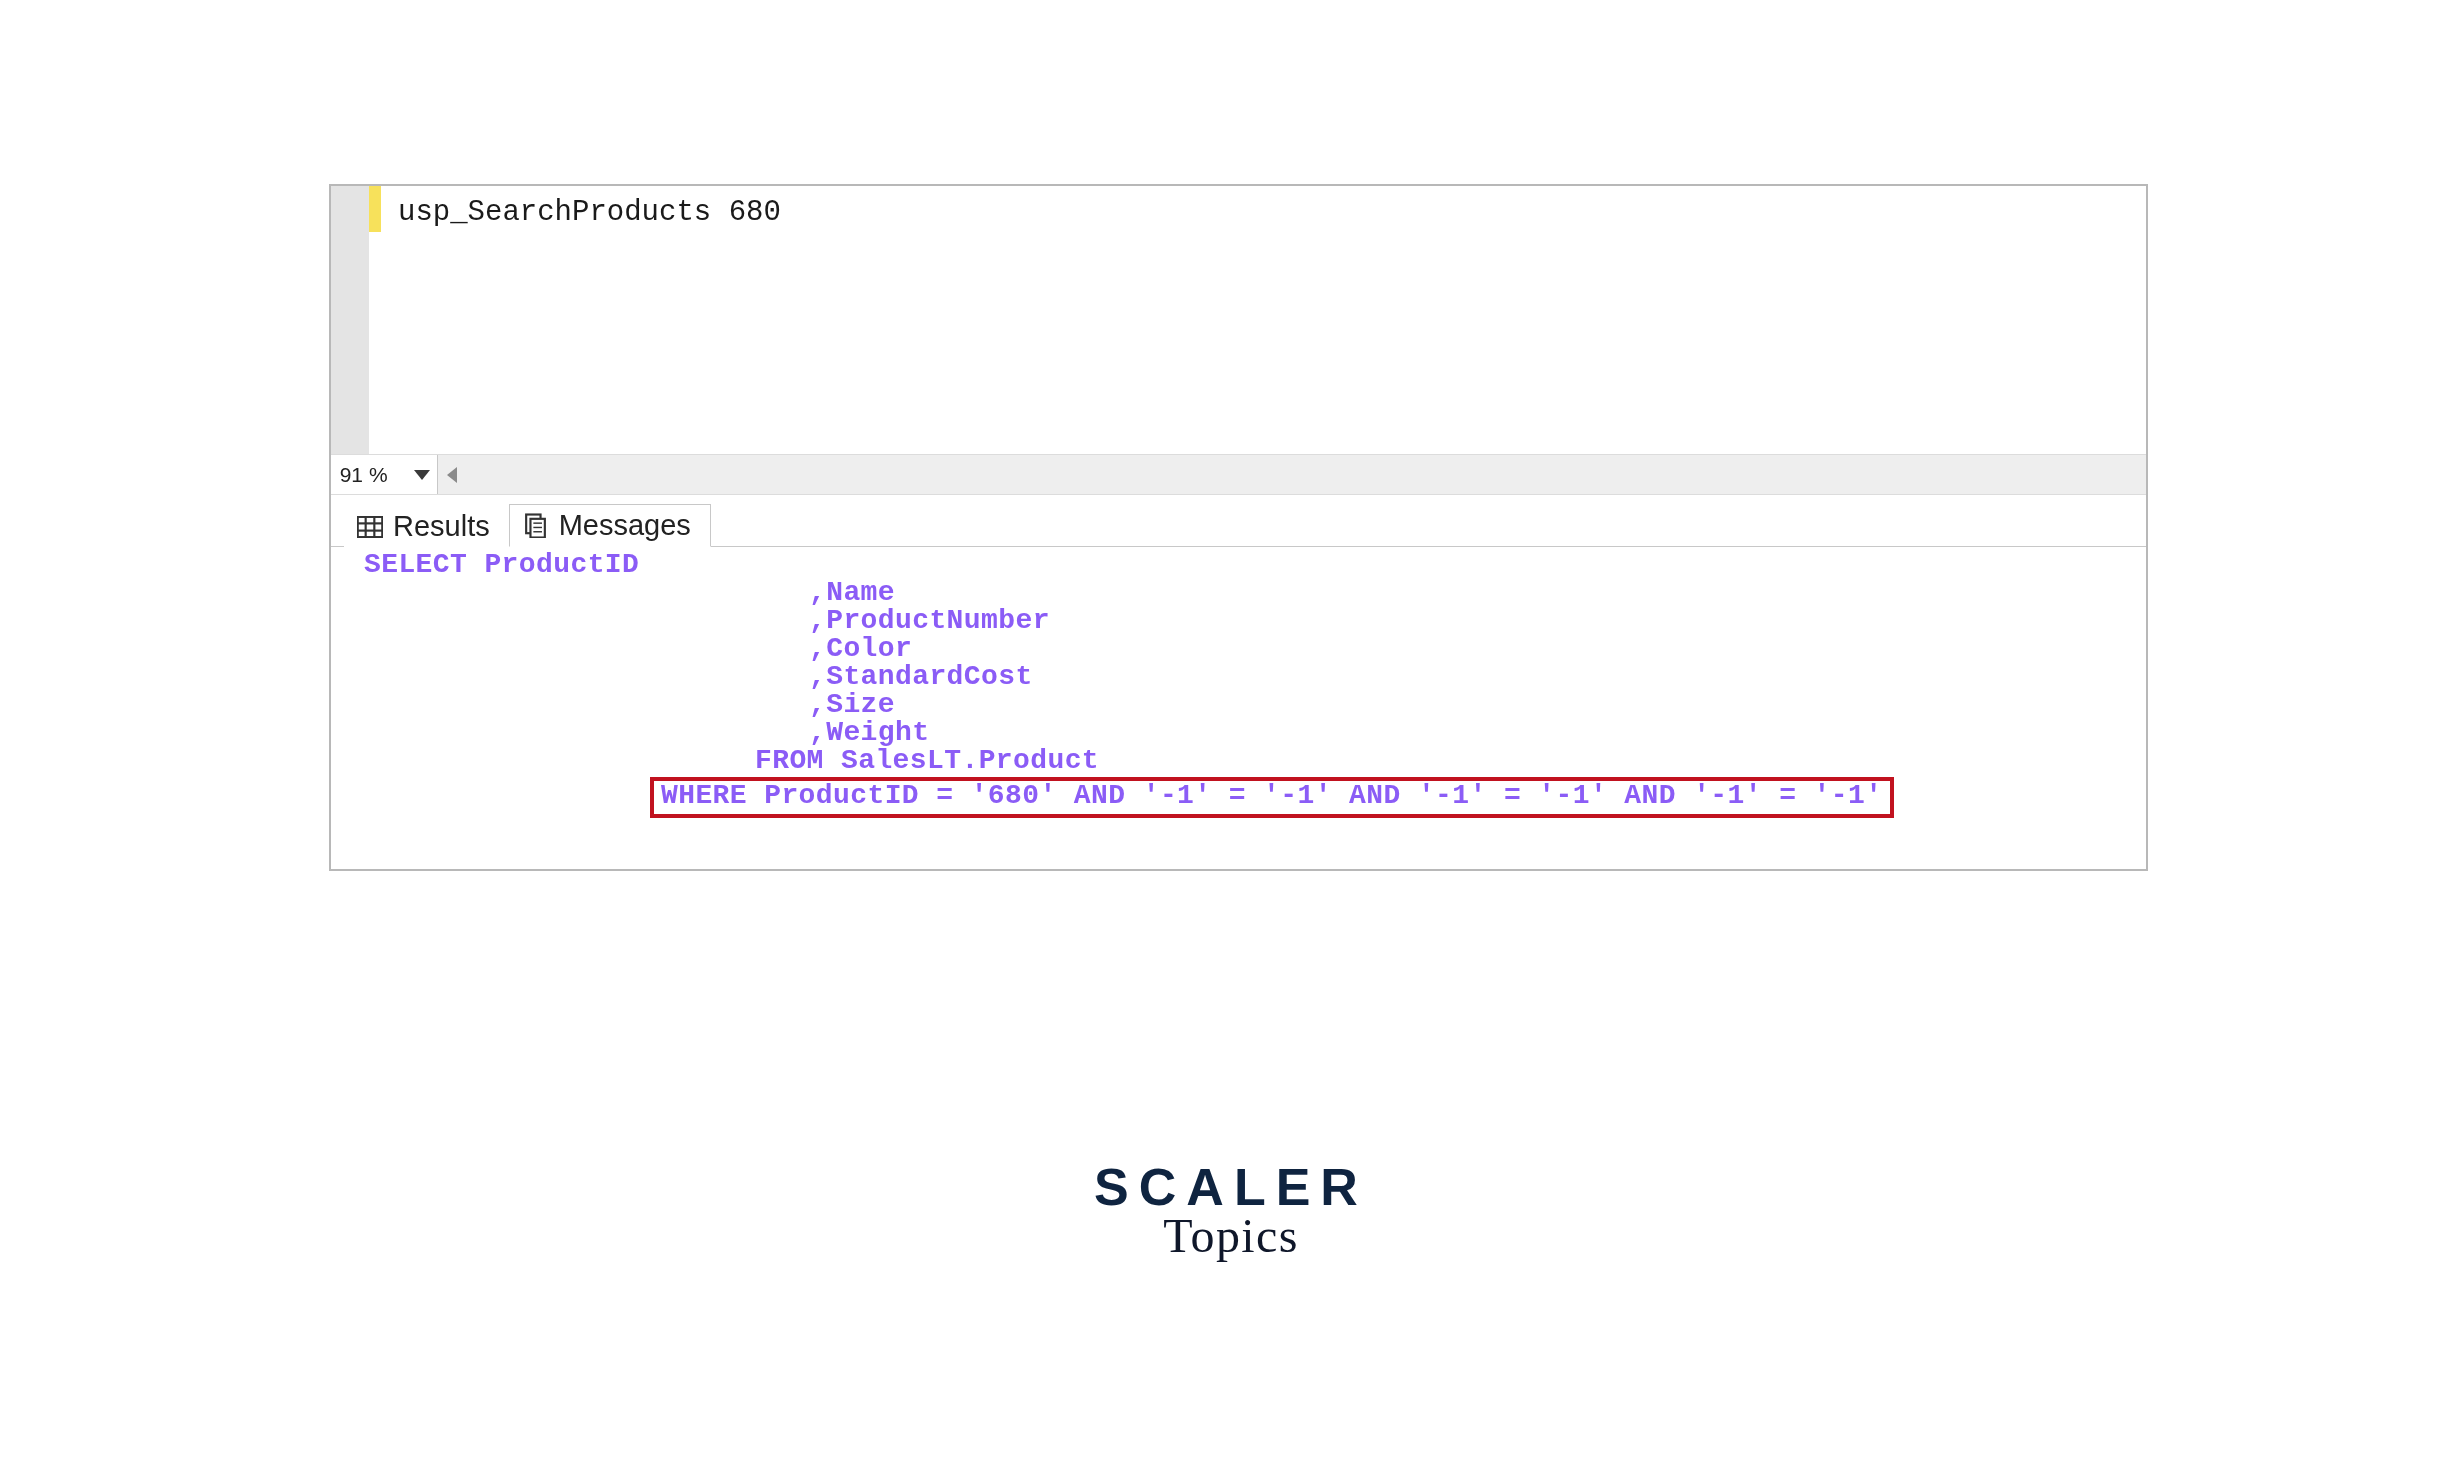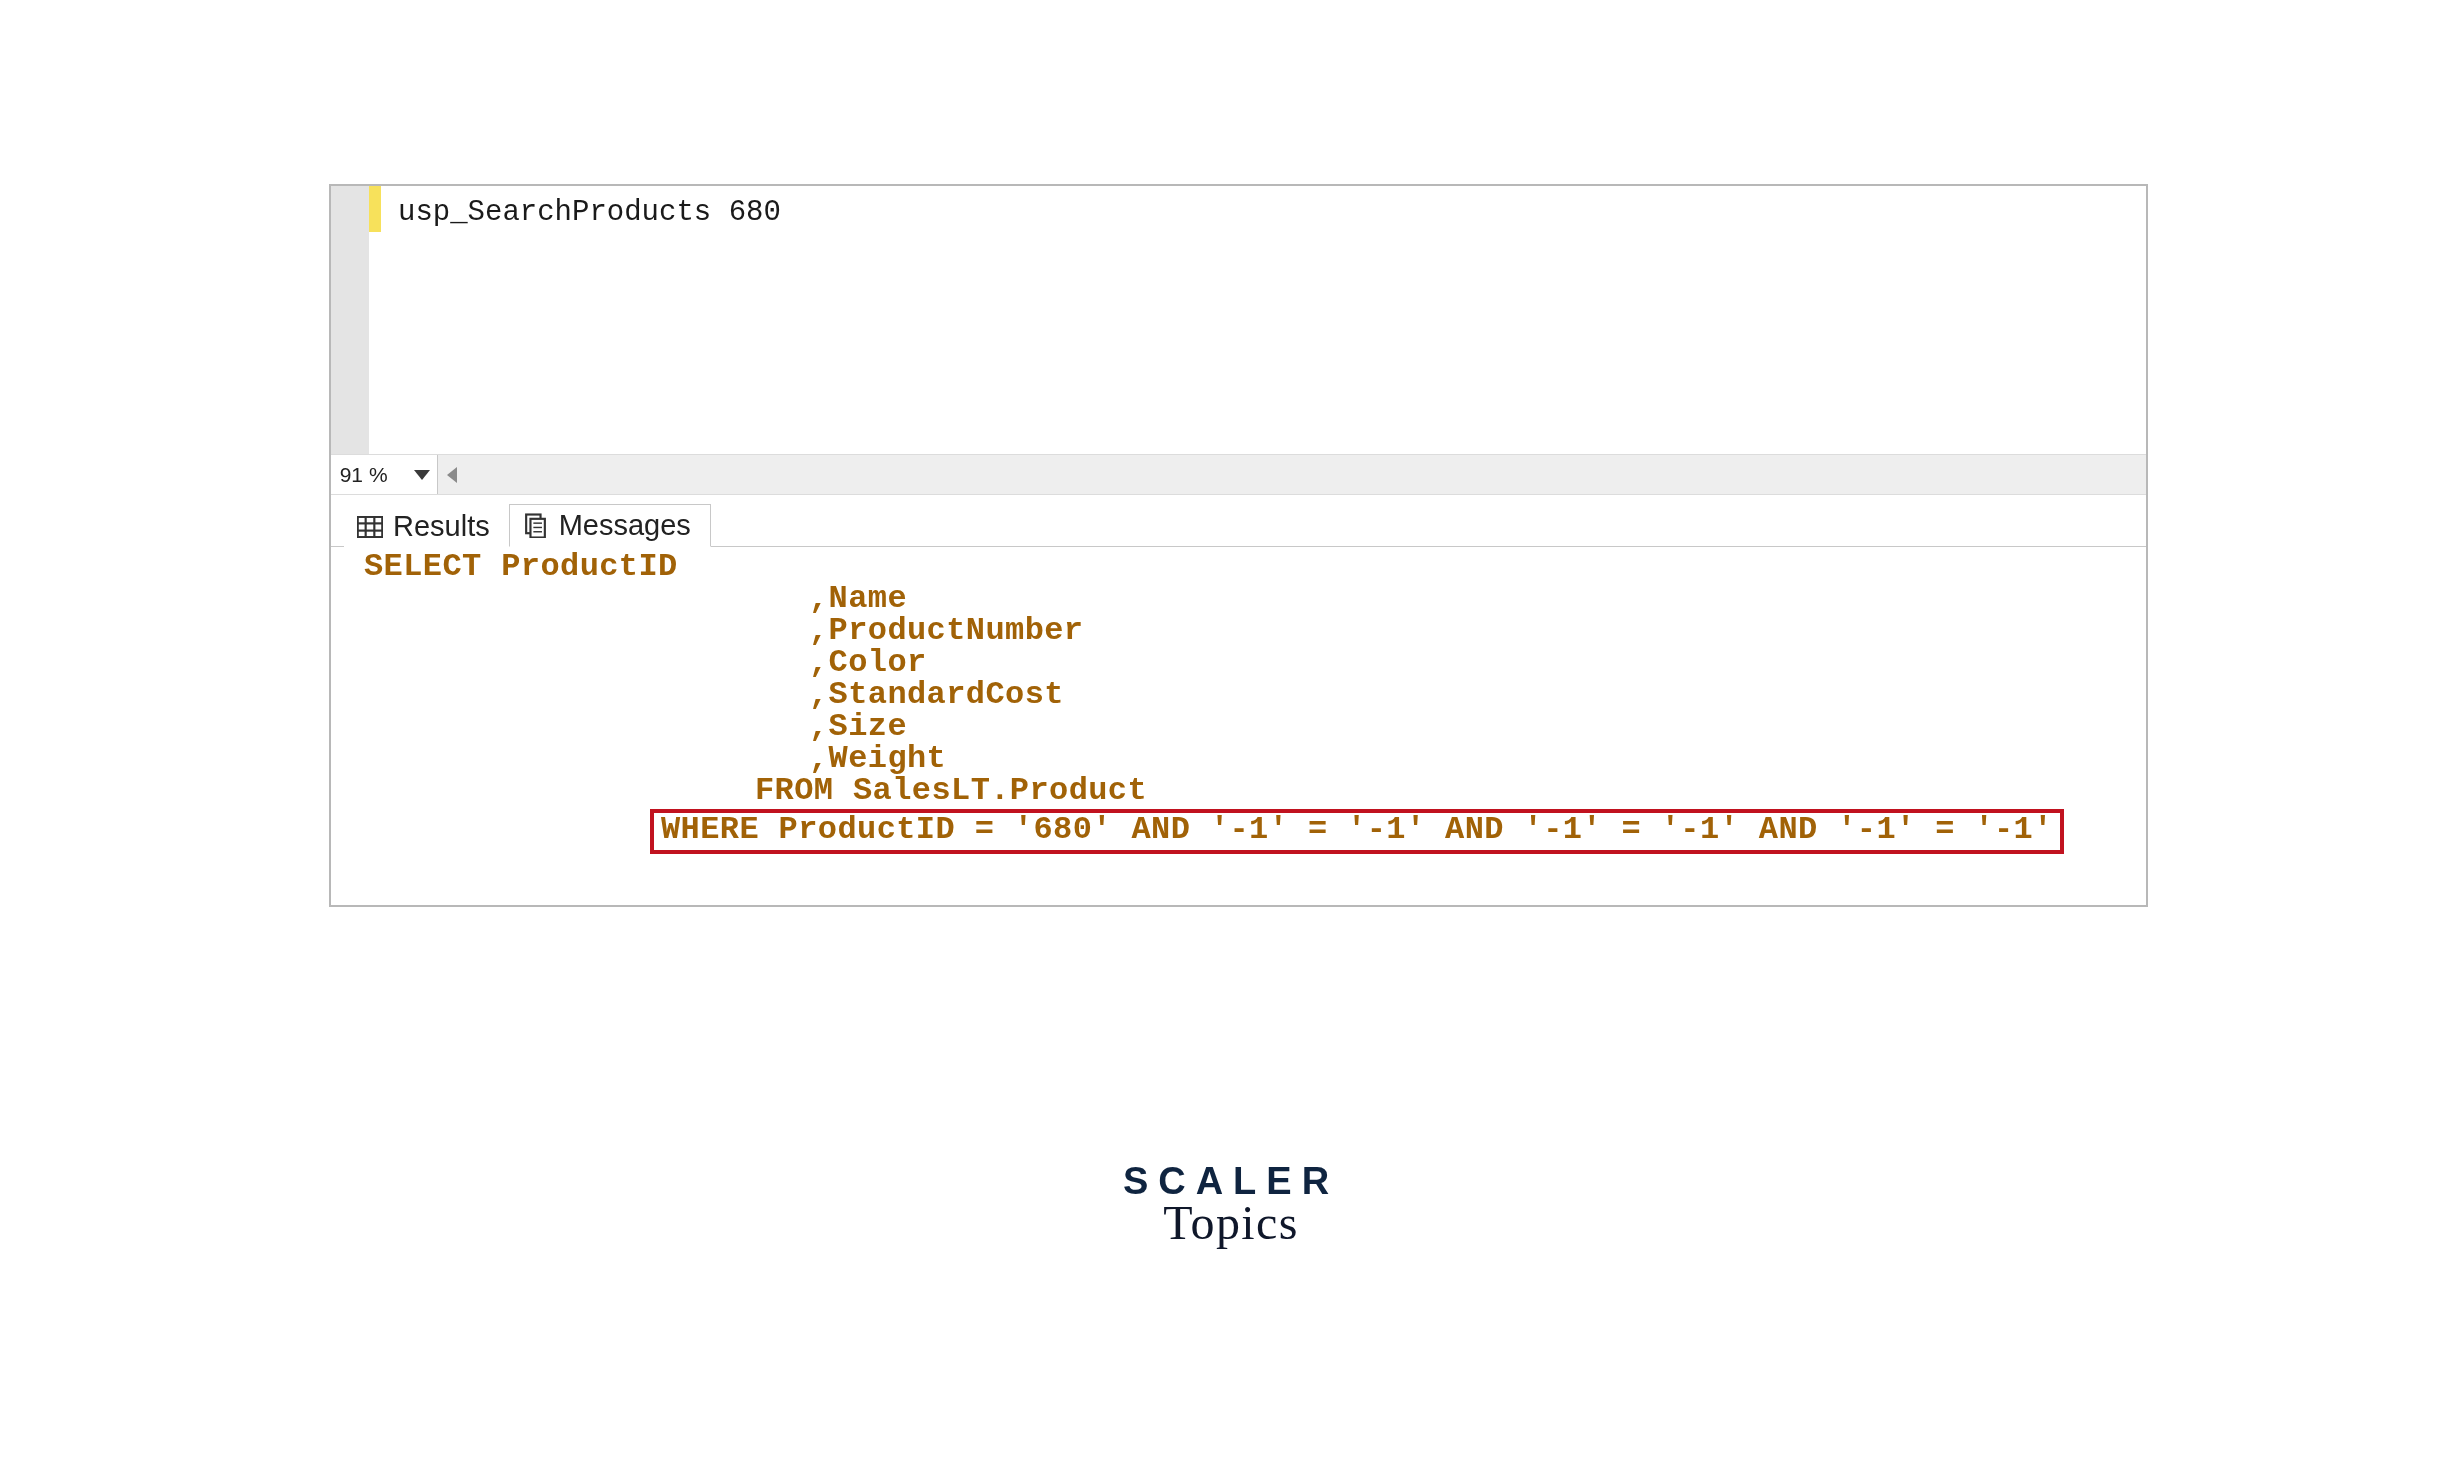--- a/index.html
+++ b/index.html
@@ -118,25 +118,25 @@
   }
   .tab .icon {
     width: 26px; height: 22px;
     display: inline-flex; align-items: center; justify-content: center;
   }
 
   
   .messages-body {
     padding: 4.3px 16px 51px 33px;
     font-family: "Courier New", Courier, monospace;
-    font-size: 32px;
+    font-size: 28px;
     font-weight: 600;
     line-height: 1.0;
     letter-spacing: 0.4px;
-    color: #a16207;
+    color: #8b5cf6;
     white-space: pre;
   }
   .messages-body .indent1 { padding-left: 445px; display: block; }
   .messages-body .indent-from { padding-left: 391px; display: block; }
   .messages-body .indent-where { padding-left: 293px; display: block; }
 
   .where-highlight {
     border: 4.3px solid #c1121f;
     display: inline-block;
     padding: 1.4px 7.2px 4.3px 7.2px;
@@ -149,21 +149,21 @@
     position: absolute;
     left: 50%;
     transform: translateX(-50%);
     top: 1164px;
     text-align: center;
     line-height: 0.9;
   }
   .logo-main {
     font-family: "Arial Black", Impact, sans-serif;
     font-weight: 900;
-    font-size: 38px;
+    font-size: 52px;
     letter-spacing: 10px;
     color: #0f2440;
   }
   .logo-sub {
     font-family: "Brush Script MT", "Segoe Script", cursive;
     font-size: 48px;
     color: #0f172a;
     margin-top: 2.9px;
     letter-spacing: 1.4px;
   }

